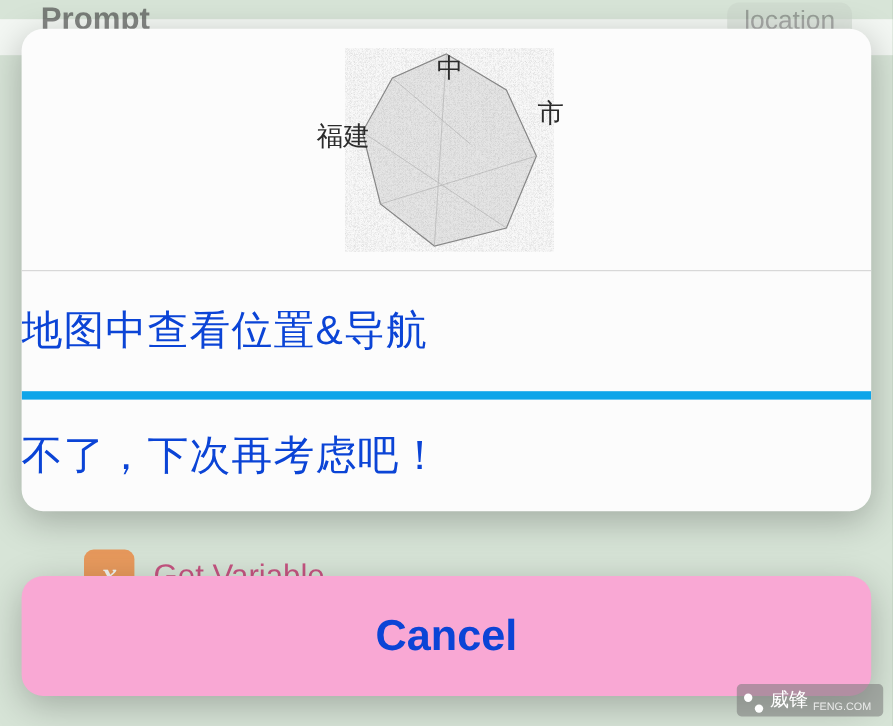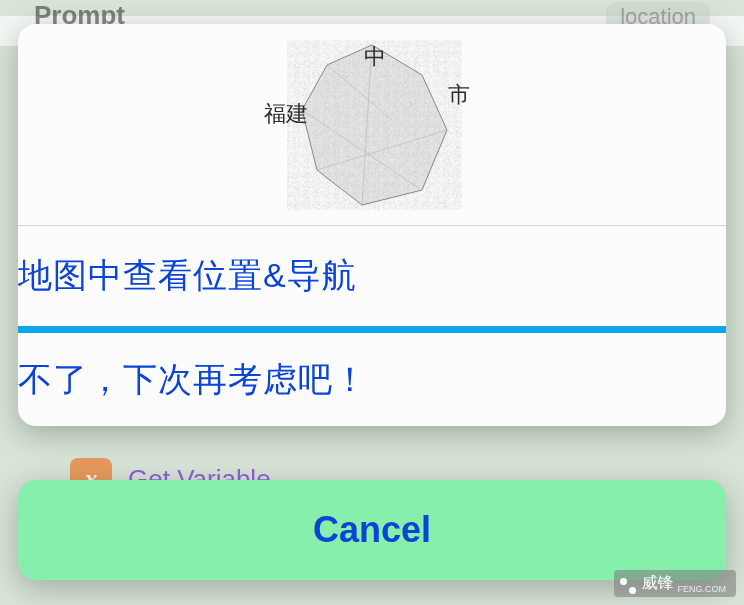--- a/index.html
+++ b/index.html
@@ -60,21 +60,21 @@
       display: flex;
       align-items: center;
       justify-content: center;
       font-style: italic;
       font-weight: 600;
       font-size: 26px;
       font-family: Georgia, serif;
     }
     .bg-row-label {
       font-size: 26px;
-      color: #6d28d9;
+      color: #be185d;
     }
     .sheet {
       position: absolute;
       left: 18px; right: 18px;
       top: 24px;
       background: #fcfcfc;
       border-radius: 18px;
       box-shadow: 0 8px 30px rgba(0,0,0,0.25);
       overflow: hidden;
     }
@@ -108,21 +108,21 @@
       letter-spacing: 1px;
     }
     .sheet-option + .sheet-option {
       border-top: 7px solid #0ea5e9;
     }
     .cancel-sheet {
       position: absolute;
       left: 18px; right: 18px;
       top: 480px;
       height: 100px;
-      background: #86efac;
+      background: #f9a8d4;
       border-radius: 18px;
       box-shadow: 0 8px 30px rgba(0,0,0,0.25);
       display: flex;
       align-items: center;
       justify-content: center;
       font-size: 36px;
       font-weight: 600;
       color: #0b44d6;
       cursor: pointer;
     }

